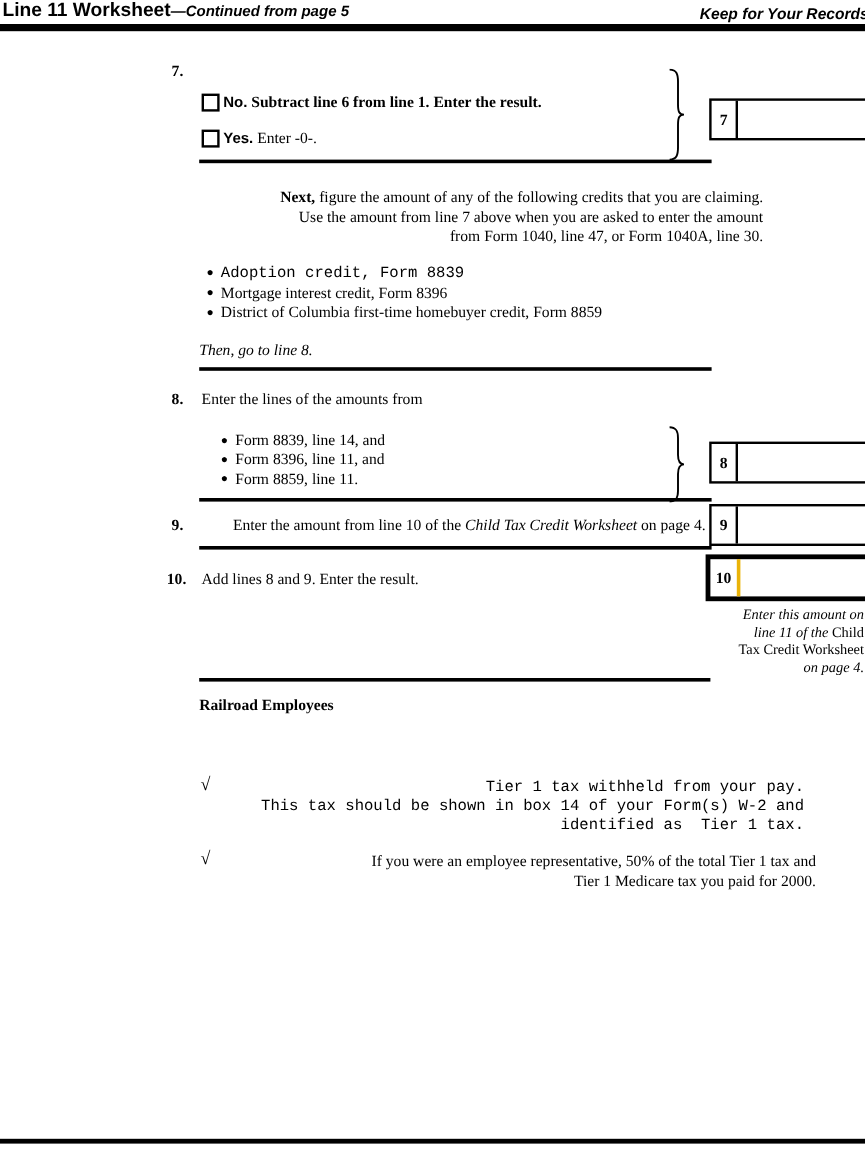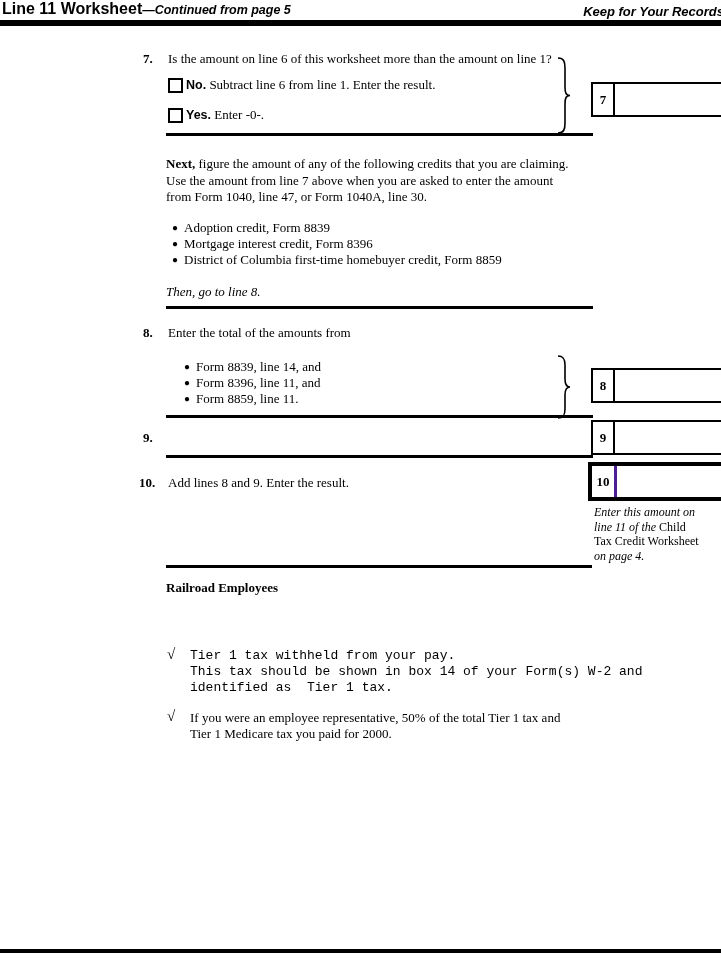--- a/index.html
+++ b/index.html
@@ -7,55 +7,54 @@
     position:relative;width:721px;height:963px;background:#ffffff;color:#000;
     font-family:"Liberation Serif","DejaVu Serif",serif;font-size:13px;line-height:16px;
     overflow:hidden;
   }
   .abs{position:absolute;}
   .bar{position:absolute;left:0;width:721px;background:#000;}
   .rule{position:absolute;background:#000;height:3px;}
   .b{font-weight:bold;}
   .i{font-style:italic;}
   .sans{font-family:"Liberation Sans","DejaVu Sans",sans-serif;}
-  .para{white-space:pre-wrap;}
+  .para{white-space:pre-wrap;text-align:right;}
   .hdr-title{font-size:16px;font-weight:bold;letter-spacing:0px;}
   .hdr-sub{font-size:12.5px;font-weight:bold;font-style:italic;}
   .hdr-right{font-size:13px;font-weight:bold;font-style:italic;}
   .item-num{position:absolute;font-weight:bold;width:24px;text-align:left;}
   .checkbox{position:absolute;width:11px;height:11px;border:2px solid #000;background:#fff;}
   .chk-label-b{font-family:"Liberation Sans","DejaVu Sans",sans-serif;font-weight:bold;font-size:12.5px;}
   .bullet-row{position:absolute;left:172px;}
   .bullet-dot{display:inline-block;width:12px;font-size:10px;vertical-align:1px;}
   .ansbox{position:absolute;left:591px;right:-4px;height:31px;border:2px solid #000;display:flex;background:#fff;}
   .ansbox .num{width:20px;border-right:2px solid #000;display:flex;align-items:center;justify-content:center;font-weight:bold;font-size:13px;}
   .ansbox .val{flex:1;}
   .ansbox.thick{left:588px;height:31px;border:4px solid #000;}
-  .ansbox.thick .num{width:22px;border-right:3px solid #4c1d95;}
+  .ansbox.thick .num{width:22px;border-right:3px solid #eab308;}
   .brace{position:absolute;}
   .note{font-size:12px;line-height:14.5px;}
   .checkmark{position:absolute;font-size:15px;}
 </style>
 </head>
 <body>
 
 <div id="page">
 
   <div class="abs sans" style="left:2px;top:1px;white-space:nowrap;">
     <span class="hdr-title">Line 11 Worksheet</span><span class="hdr-sub">—Continued from page 5</span>
   </div>
   <div class="abs sans hdr-right" style="right:-3px;top:4px;white-space:nowrap;">Keep for Your Records</div>
   <div class="bar" style="top:20px;height:6px;"></div>
 
   <div class="item-num" style="left:143px;top:51px;">7.</div>
-  <div class="abs" style="left:168px;top:51px;width:430px;">Is the amount on line 6 of this worksheet more than the amount on line 1?</div>
 
   <div class="checkbox" style="left:168px;top:78px;"></div>
   <div class="abs" style="left:186px;top:77px;white-space:nowrap;">
-    <span class="chk-label-b">No.</span><span style="white-space:pre;"> Subtract line 6 from line 1. Enter the result.</span>
+    <span class="chk-label-b">No.</span><span style="white-space:pre;font-weight:bold;"> Subtract line 6 from line 1. Enter the result.</span>
   </div>
 
   <div class="checkbox" style="left:168px;top:108px;"></div>
   <div class="abs" style="left:186px;top:107px;white-space:nowrap;">
     <span class="chk-label-b">Yes.</span><span style="white-space:pre;"> Enter -0-.</span>
   </div>
 
   <div class="brace" style="left:556px;top:57px;">
     <svg width="16" height="77" viewBox="0 0 16 77">
         <path d="M2 1 C8 1 9 5 9 11 L9 30 C9 36 10 38.5 14 38.5 C10 38.5 9 41 9 47 L9 66 C9 72 8 76 2 76" fill="none" stroke="#000" stroke-width="1.6"></path>
@@ -66,49 +65,50 @@
     <div class="num">7</div>
     <div class="val"></div>
   </div>
 
   <div class="rule" style="left:166px;top:133px;width:427px;"></div>
 
   <div class="abs para" style="left:166px;top:156px;width:470px;line-height:16.5px;"><span class="b">Next,</span><span> figure the amount of any of the following credits that you are claiming.
 Use the amount from line 7 above when you are asked to enter the amount
 from Form 1040, line 47, or Form 1040A, line 30.</span></div>
 
-  <div class="bullet-row" style="top:220px;"><span class="bullet-dot">●</span><span>Adoption credit, Form 8839</span></div>
+  <div class="bullet-row" style="top:220px;font-family:Liberation Mono, monospace;"><span class="bullet-dot">●</span><span>Adoption credit, Form 8839</span></div>
   <div class="bullet-row" style="top:236px;"><span class="bullet-dot">●</span><span>Mortgage interest credit, Form 8396</span></div>
   <div class="bullet-row" style="top:252px;"><span class="bullet-dot">●</span><span>District of Columbia first-time homebuyer credit, Form 8859</span></div>
 
   <div class="abs i" style="left:166px;top:284px;">Then, go to line 8.</div>
 
   <div class="rule" style="left:166px;top:306px;width:427px;"></div>
 
   <div class="item-num" style="left:143px;top:325px;">8.</div>
-  <div class="abs" style="left:168px;top:325px;width:420px;">Enter the total of the amounts from</div>
+  <div class="abs" style="left:168px;top:325px;width:420px;">Enter the lines of the amounts from</div>
 
   <div class="bullet-row" style="top:359px;left:184px;"><span class="bullet-dot">●</span><span>Form 8839, line 14, and</span></div>
   <div class="bullet-row" style="top:375px;left:184px;"><span class="bullet-dot">●</span><span>Form 8396, line 11, and</span></div>
   <div class="bullet-row" style="top:391px;left:184px;"><span class="bullet-dot">●</span><span>Form 8859, line 11.</span></div>
 
   <div class="brace" style="left:556px;top:355px;">
     <svg width="16" height="64" viewBox="0 0 16 64">
         <path d="M2 1 C8 1 9 5 9 10 L9 24 C9 29 10 32 14 32 C10 32 9 35 9 40 L9 54 C9 59 8 63 2 63" fill="none" stroke="#000" stroke-width="1.6"></path>
       </svg>
   </div>
 
   <div class="ansbox" style="top:368px;">
     <div class="num">8</div>
     <div class="val"></div>
   </div>
 
   <div class="rule" style="left:166px;top:415px;width:427px;"></div>
 
   <div class="item-num" style="left:143px;top:430px;">9.</div>
+  <div class="abs para" style="left:168px;top:430px;width:420px;"><span>Enter the amount from line 10 of the </span><span class="i">Child Tax Credit Worksheet</span><span> on page 4.</span></div>
 
   <div class="ansbox" style="top:420px;">
     <div class="num">9</div>
     <div class="val"></div>
   </div>
 
   <div class="rule" style="left:166px;top:455px;width:427px;"></div>
 
   <div class="item-num" style="left:139px;top:475px;">10.</div>
   <div class="abs" style="left:168px;top:475px;width:420px;">Add lines 8 and 9. Enter the result.</div>

